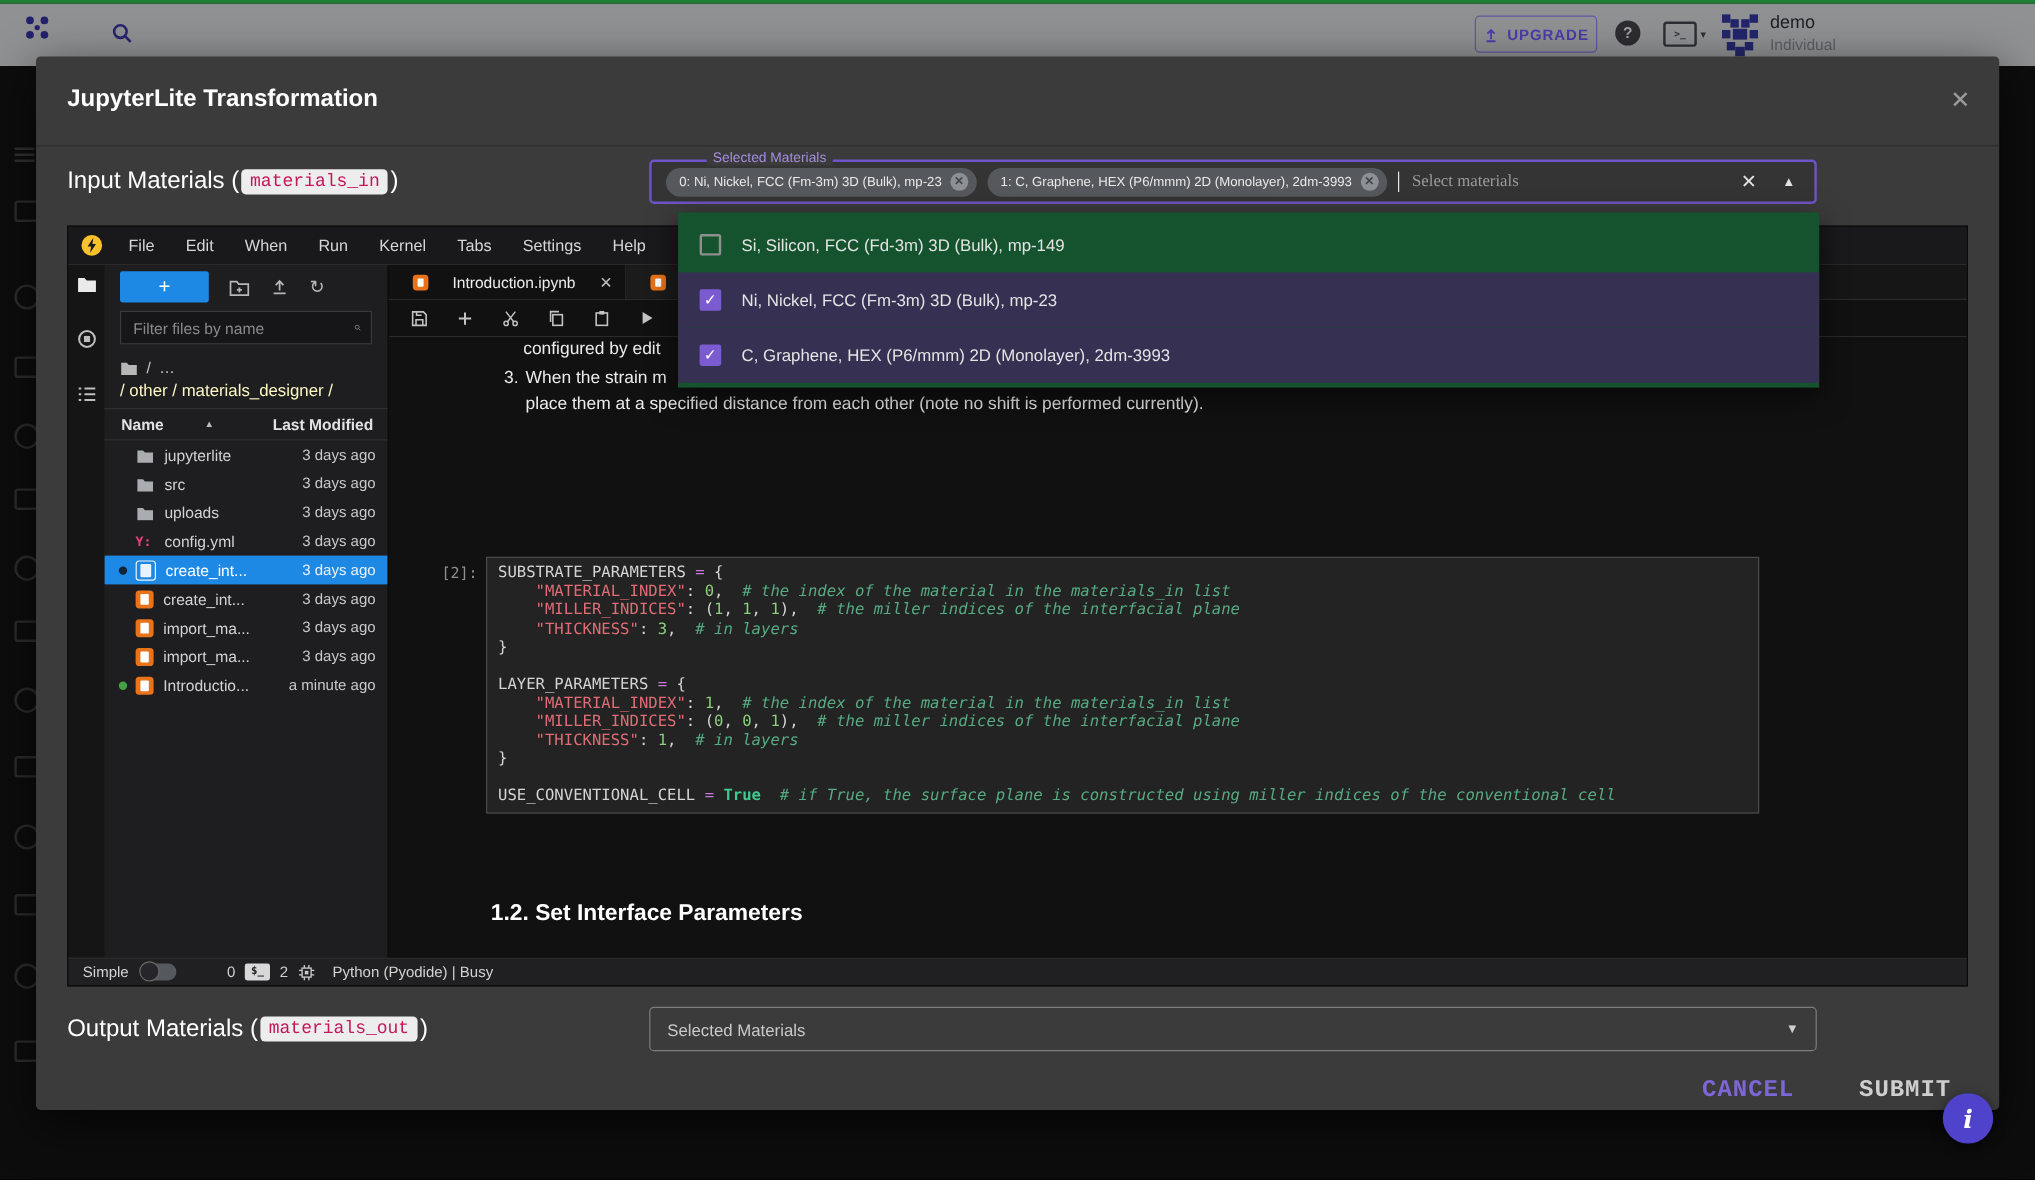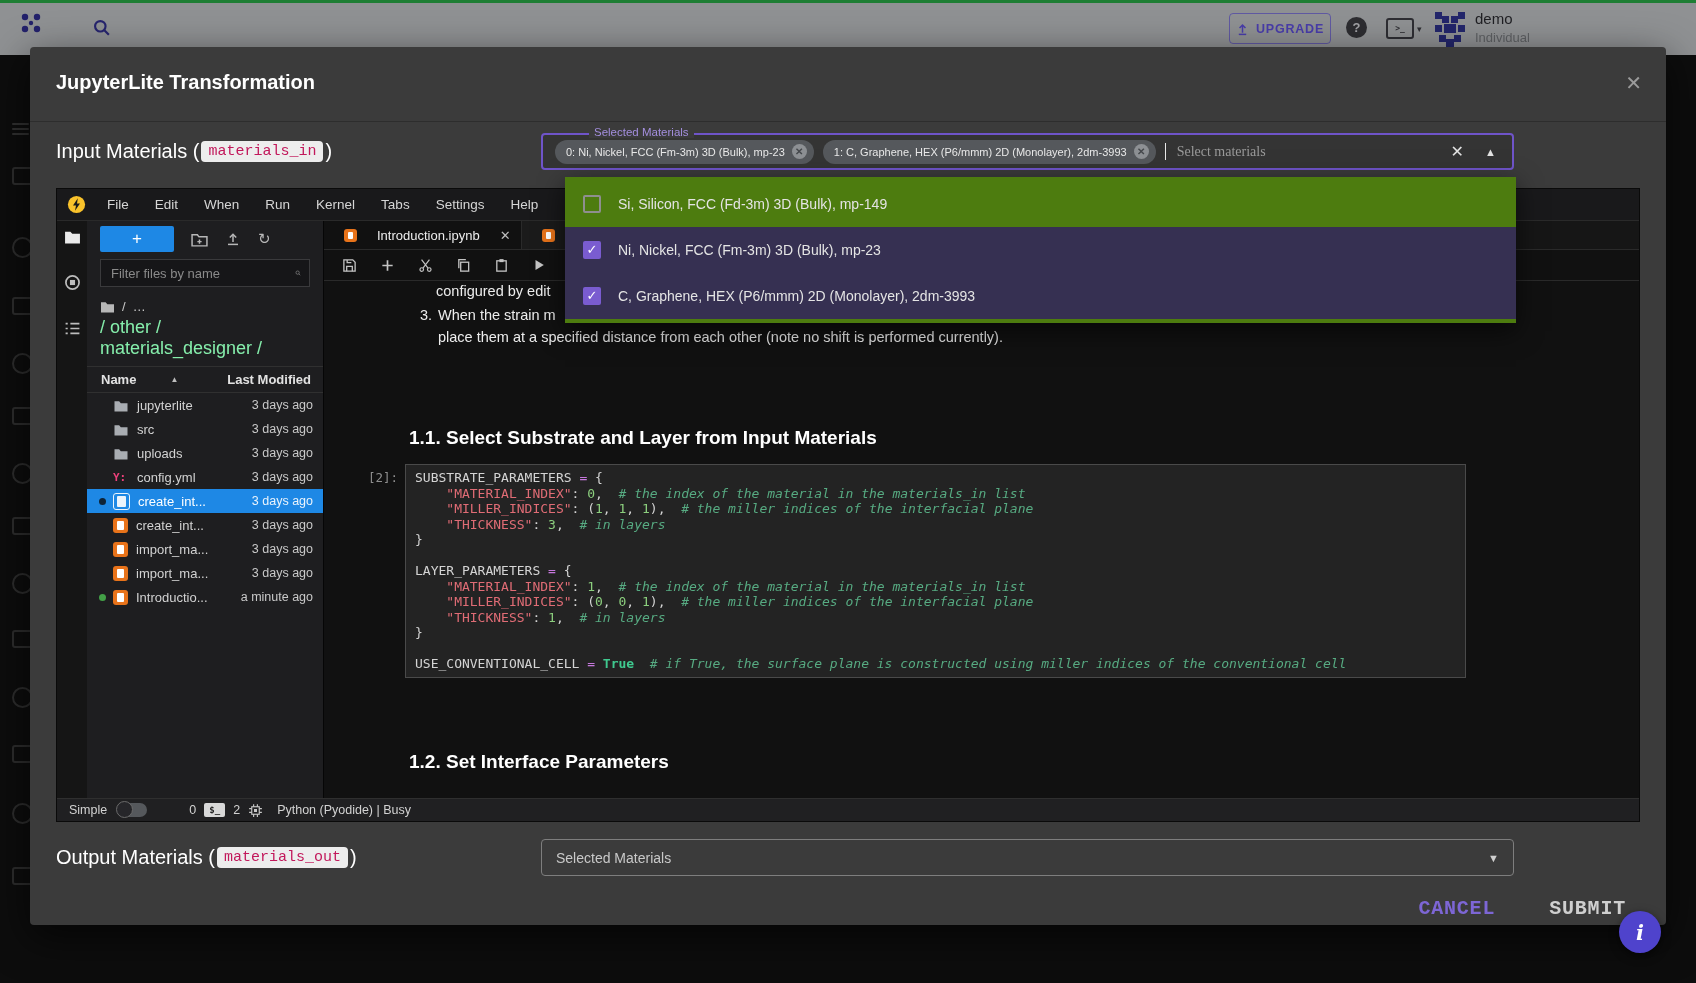--- a/index.html
+++ b/index.html
@@ -49,21 +49,21 @@
   .chip-x{width:15px;height:15px;border-radius:50%;background:#8d9094;color:#45484c;font-size:10px;
           line-height:15px;text-align:center;font-weight:bold;cursor:pointer}
   .caretbar{width:1px;height:17px;background:#e8e8e8}
   .msel input{background:transparent;border:none;outline:none;color:#e0e0e0;font-size:14px;width:220px;
               font-family:Liberation Serif, serif}
   .msel input::placeholder{color:#9a9a9a}
   .msel-clear{position:absolute;right:48px;top:7px;color:#e3e3e3;font-size:16px;cursor:pointer}
   .msel-caret{position:absolute;right:16px;top:11px;color:#e3e3e3;font-size:11px;cursor:pointer}
 
   
-  .dd{position:absolute;left:535px;top:130px;width:951px;background:#4d7c0f;padding:4px 0;
+  .dd{position:absolute;left:535px;top:130px;width:951px;background:#14532d;padding:4px 0;
       box-shadow:0 8px 24px rgba(0,0,0,.6);z-index:40}
   .dd-row{height:46px;display:flex;align-items:center;padding:0 18px;gap:17px;font-size:14px;color:#e4e4e4;cursor:pointer}
   .dd-row.sel{background:#363052}
   .cb{width:18px;height:18px;border-radius:2px;box-sizing:border-box;font-size:13px;line-height:18px;
       text-align:center;color:transparent}
   .cb.off{border:2px solid #8f8f8f;background:transparent}
   .cb.on{background:#7a5cd0;color:#fff}
 
   
   .jlab{position:absolute;left:26px;top:141px;width:1584px;height:634px;background:#111;display:flex;
@@ -78,21 +78,21 @@
   .jl-files{width:236px;background:#1e1e20;border-right:1px solid #060606;display:flex;flex-direction:column;flex:none}
   .jl-ftool{height:36px;display:flex;align-items:center;padding:0 13px;gap:17px;color:#b7b7b7}
   .jl-new{width:74px;height:26px;background:#1e88e5;border-radius:2px;color:#fff;display:flex;align-items:center;
           justify-content:center;font-size:17px;cursor:pointer}
   .jl-filter{margin:2px 13px 6px;height:26px;background:#161618;border:1px solid #3a3a3c;display:flex;
              align-items:center;padding:0 8px;color:#8a8a8a;gap:6px}
   .jl-filter input{flex:1;background:transparent;border:none;outline:none;color:#cfcfcf;font-size:13px;
                    font-family:"Liberation Sans",sans-serif}
   .jl-filter input::placeholder{color:#8a8a8a}
   .jl-bc{padding:6px 13px 0;display:flex;align-items:center;gap:7px;color:#c9c9c9;font-size:13px}
-  .jl-bc2{padding:3px 13px 7px;color:#86efac;font-size:18px}
+  .jl-bc2{padding:3px 13px 7px;color:#fef9c3;font-size:14px}
   .jl-cols{display:flex;align-items:center;height:25px;border-top:1px solid #303030;border-bottom:1px solid #303030;
            font-size:13px;font-weight:bold;color:#e2e2e2;padding:0 10px 0 14px}
   .jl-cols .sort{font-size:8px;color:#bdbdbd;margin-left:34px}
   .jl-cols .lm{margin-left:auto;padding-right:2px}
   .jl-rows{flex:1;overflow:hidden}
   .jl-row{height:24px;display:flex;align-items:center;padding:0 10px 0 26px;font-size:13px;color:#d2d2d2;
           gap:8px;position:relative;cursor:pointer}
   .jl-row .time{margin-left:auto;font-size:12.5px;color:#c9c9c9}
   .jl-row.selected{background:#1e88e5;color:#fff}
   .jl-row.selected .time{color:#eaf3fc}
@@ -440,21 +440,20 @@
                 </svg>
               </span>
             <span class="ic" style="font-size:15px">↻</span>
           </div>
 
           <div class="jl-content">
             <div class="mdtxt" style="left:112px;top:2px">configured by edit</div>
             <div class="mdtxt" style="left:96px;top:26px">3.</div>
             <div class="mdtxt" style="left:114px;top:26px">When the strain m</div>
             <div class="mdtxt" style="left:114px;top:48px">place them at a specified distance from each other (note no shift is performed currently).</div>
-            <div class="h2a">1.1. Select Substrate and Layer from Input Materials</div>
             <div class="prompt">[2]:</div>
             <div class="cell">
               <div class="code"><div><span class="tk-v">SUBSTRATE_PARAMETERS </span><span class="tk-o">=</span><span class="tk-p"> {</span></div><div><span class="tk-p">    </span><span class="tk-s">"MATERIAL_INDEX"</span><span class="tk-p">: </span><span class="tk-n">0</span><span class="tk-p">,  </span><span class="tk-c"># the index of the material in the materials_in list</span></div><div><span class="tk-p">    </span><span class="tk-s">"MILLER_INDICES"</span><span class="tk-p">: (</span><span class="tk-n">1</span><span class="tk-p">, </span><span class="tk-n">1</span><span class="tk-p">, </span><span class="tk-n">1</span><span class="tk-p">),  </span><span class="tk-c"># the miller indices of the interfacial plane</span></div><div><span class="tk-p">    </span><span class="tk-s">"THICKNESS"</span><span class="tk-p">: </span><span class="tk-n">3</span><span class="tk-p">,  </span><span class="tk-c"># in layers</span></div><div><span class="tk-p">}</span></div><div>&nbsp;</div><div><span class="tk-v">LAYER_PARAMETERS </span><span class="tk-o">=</span><span class="tk-p"> {</span></div><div><span class="tk-p">    </span><span class="tk-s">"MATERIAL_INDEX"</span><span class="tk-p">: </span><span class="tk-n">1</span><span class="tk-p">,  </span><span class="tk-c"># the index of the material in the materials_in list</span></div><div><span class="tk-p">    </span><span class="tk-s">"MILLER_INDICES"</span><span class="tk-p">: (</span><span class="tk-n">0</span><span class="tk-p">, </span><span class="tk-n">0</span><span class="tk-p">, </span><span class="tk-n">1</span><span class="tk-p">),  </span><span class="tk-c"># the miller indices of the interfacial plane</span></div><div><span class="tk-p">    </span><span class="tk-s">"THICKNESS"</span><span class="tk-p">: </span><span class="tk-n">1</span><span class="tk-p">,  </span><span class="tk-c"># in layers</span></div><div><span class="tk-p">}</span></div><div>&nbsp;</div><div><span class="tk-v">USE_CONVENTIONAL_CELL </span><span class="tk-o">=</span><span class="tk-p"> </span><span class="tk-b">True</span><span class="tk-p">  </span><span class="tk-c"># if True, the surface plane is constructed using miller indices of the conventional cell</span></div></div>
             </div>
             <div class="h2b">1.2. Set Interface Parameters</div>
           </div>
         </div>
       </div>
 
       <div class="jl-status">

